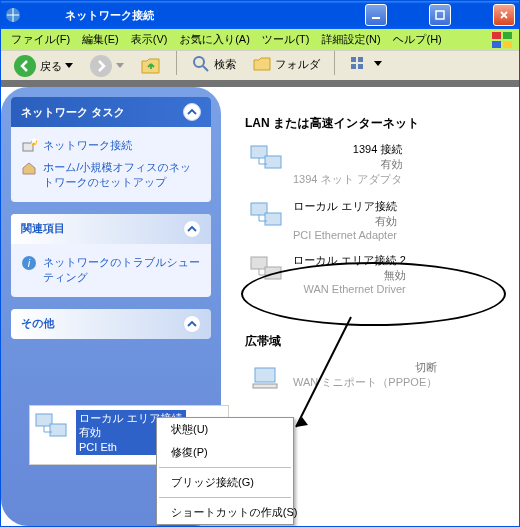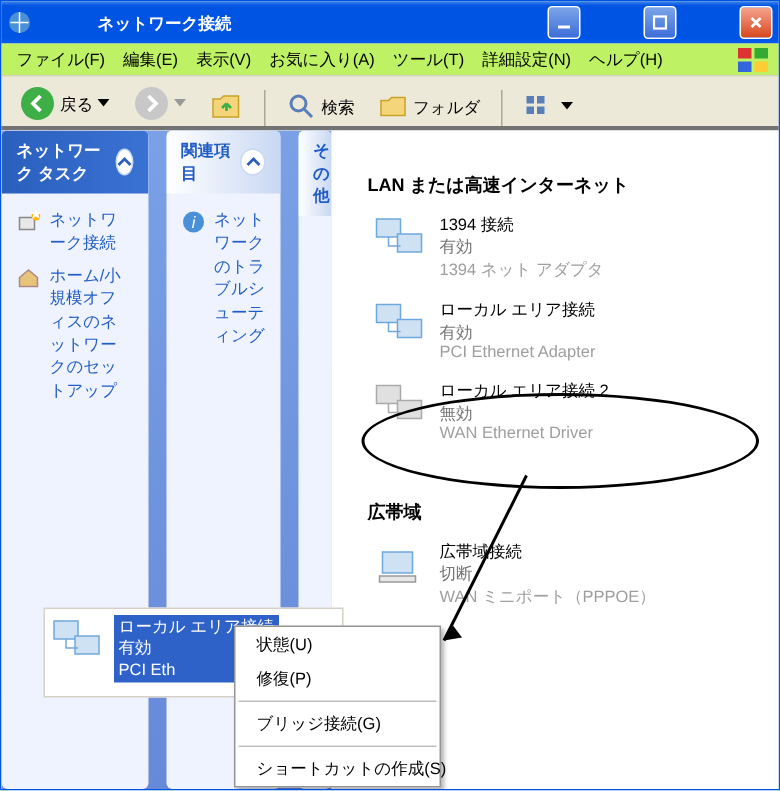--- a/index.html
+++ b/index.html
@@ -7,34 +7,34 @@
 .window { width: 520px; height: 527px; background: #ece9d8; border: 1px solid #0054e3; display: flex; flex-direction: column; }
 .titlebar { height: 28px; background: linear-gradient(to bottom, #3b84e8 0%, #0054e3 10%, #0054e3 85%, #065cf1 100%); display: flex; align-items: center; padding: 0 4px; color: #fff; font-weight: bold; font-size: 13px; gap: 40px; }
 .titlebar .app-icon { width: 16px; height: 16px; margin-right: 4px; }
 .titlebar .title { flex: 1; }
 .titlebar .win-btn { width: 22px; height: 22px; margin-left: 2px; border: 1px solid #fff; border-radius: 3px; display: flex; align-items: center; justify-content: center; cursor: pointer; }
 .win-min, .win-max { background: linear-gradient(to bottom, #7ba4e8, #3d6ed8); }
 .win-close { background: linear-gradient(to bottom, #f5a58f, #d9461e); }
 .menubar { height: 22px; background: #bef264; display: flex; align-items: center; padding: 0 4px; border-bottom: 1px solid #d4d0c8; }
 .menubar span { padding: 2px 6px; cursor: pointer; }
 .menubar .flag { margin-left: auto; width: 24px; height: 18px; }
-.toolbar { height: 36px; background: #ece9d8; display: flex; align-items: flex-end; padding: 0 6px; border-bottom: 3px solid #737373; gap: 4px; }
+.toolbar { height: 36px; background: #ece9d8; display: flex; align-items: flex-start; padding: 0 6px; border-bottom: 7px solid #737373; gap: 4px; }
 .tbtn { display: flex; align-items: center; gap: 3px; padding: 3px 6px; border-radius: 3px; cursor: pointer; }
 .tsep { width: 1px; height: 24px; background: #aca899; margin: 0 4px; }
 .content { flex: 1; display: flex; background: #fff; overflow: hidden; position: relative; }
-.sidebar { width: 220px; background: linear-gradient(to bottom, #7aa1e6 0%, #6689d8 100%); display: flex; gap: 12px; }
+.sidebar { width: 220px; background: linear-gradient(to bottom, #7aa1e6 0%, #6689d8 100%); padding: 10px; display: flex; flex-direction: column; gap: 12px; border-radius: 27px; }
 .panel { background: #eff3ff; border-radius: 4px; overflow: hidden; }
 .panel-header { background: linear-gradient(to right, #fff, #c8d8f3); color: #215dc6; font-weight: bold; padding: 6px 10px; display: flex; align-items: center; justify-content: space-between; font-size: 12px; }
 .panel-header.dark { background: linear-gradient(to right, #2a5fbd, #3a72d4); color: #fff; }
 .panel-body { padding: 8px 10px; }
 .panel-body a { color: #215dc6; text-decoration: none; display: flex; align-items: flex-start; gap: 6px; padding: 3px 0; line-height: 1.4; }
 .panel-body .pi { width: 16px; height: 16px; flex-shrink: 0; }
 .main { flex: 1; background: #fff; padding: 24px; position: relative; }
 .section-title { font-weight: bold; font-size: 12px; padding: 4px 0; }
-.conn-item { display: flex; align-items: flex-start; gap: 8px; padding: 6px 4px; }
+.conn-item { display: flex; align-items: flex-start; gap: 8px; padding: 6px 4px; text-align: right; }
 .conn-icon { width: 36px; height: 34px; flex-shrink: 0; }
 .conn-text .cname { color: #000; }
 .conn-text .cstat { color: #757575; }
 .conn-text .cdev { color: #9e9e9e; }
 .context-menu { position: absolute; left: 155px; top: 330px; width: 138px; background: #fff; border: 1px solid #959595; box-shadow: 2px 2px 3px rgba(0,0,0,0.3); z-index: 20; }
 .context-menu .mi { padding: 4px 14px; cursor: pointer; white-space: nowrap; }
 .context-menu .msep { height: 1px; background: #c0c0c0; margin: 3px 2px; }
 .other-content { position: absolute; left: 28px; top: 318px; width: 200px; height: 60px; background: #fff; display: flex; align-items: flex-start; gap: 6px; padding: 4px; z-index: 15; border: 1px solid #d4d0c8; }
 .other-sel { background: #2f62c9; color: #fff; padding: 1px 3px; line-height: 1.3; }
 .ellipse1 { position: absolute; border: 2px solid #000; border-radius: 50%; left: 240px; top: 175px; width: 265px; height: 64px; pointer-events: none; z-index: 25; }
@@ -246,21 +246,20 @@
       </div>
 
       <div class="section-title" style="margin-top:28px">広帯域</div>
 
       <div class="conn-item">
         <svg class="conn-icon" viewBox="0 0 36 34">
             <rect x="6" y="8" width="20" height="14" fill="#cfe2f3" stroke="#6fa8dc"></rect>
             <rect x="4" y="24" width="24" height="4" fill="#e8e8e8" stroke="#999"></rect>
           </svg>
         <div class="conn-text">
-          <div class="cname">広帯域接続</div>
           <div class="cstat">切断</div>
           <div class="cdev">WAN ミニポート（PPPOE）</div>
         </div>
       </div>
     </div>
 
     <div class="other-content">
       <svg width="36" height="34" viewBox="0 0 36 34">
           <rect x="2" y="4" width="16" height="12" fill="#cfe2f3" stroke="#6fa8dc"></rect>
           <rect x="16" y="14" width="16" height="12" fill="#cfe2f3" stroke="#6fa8dc"></rect>

